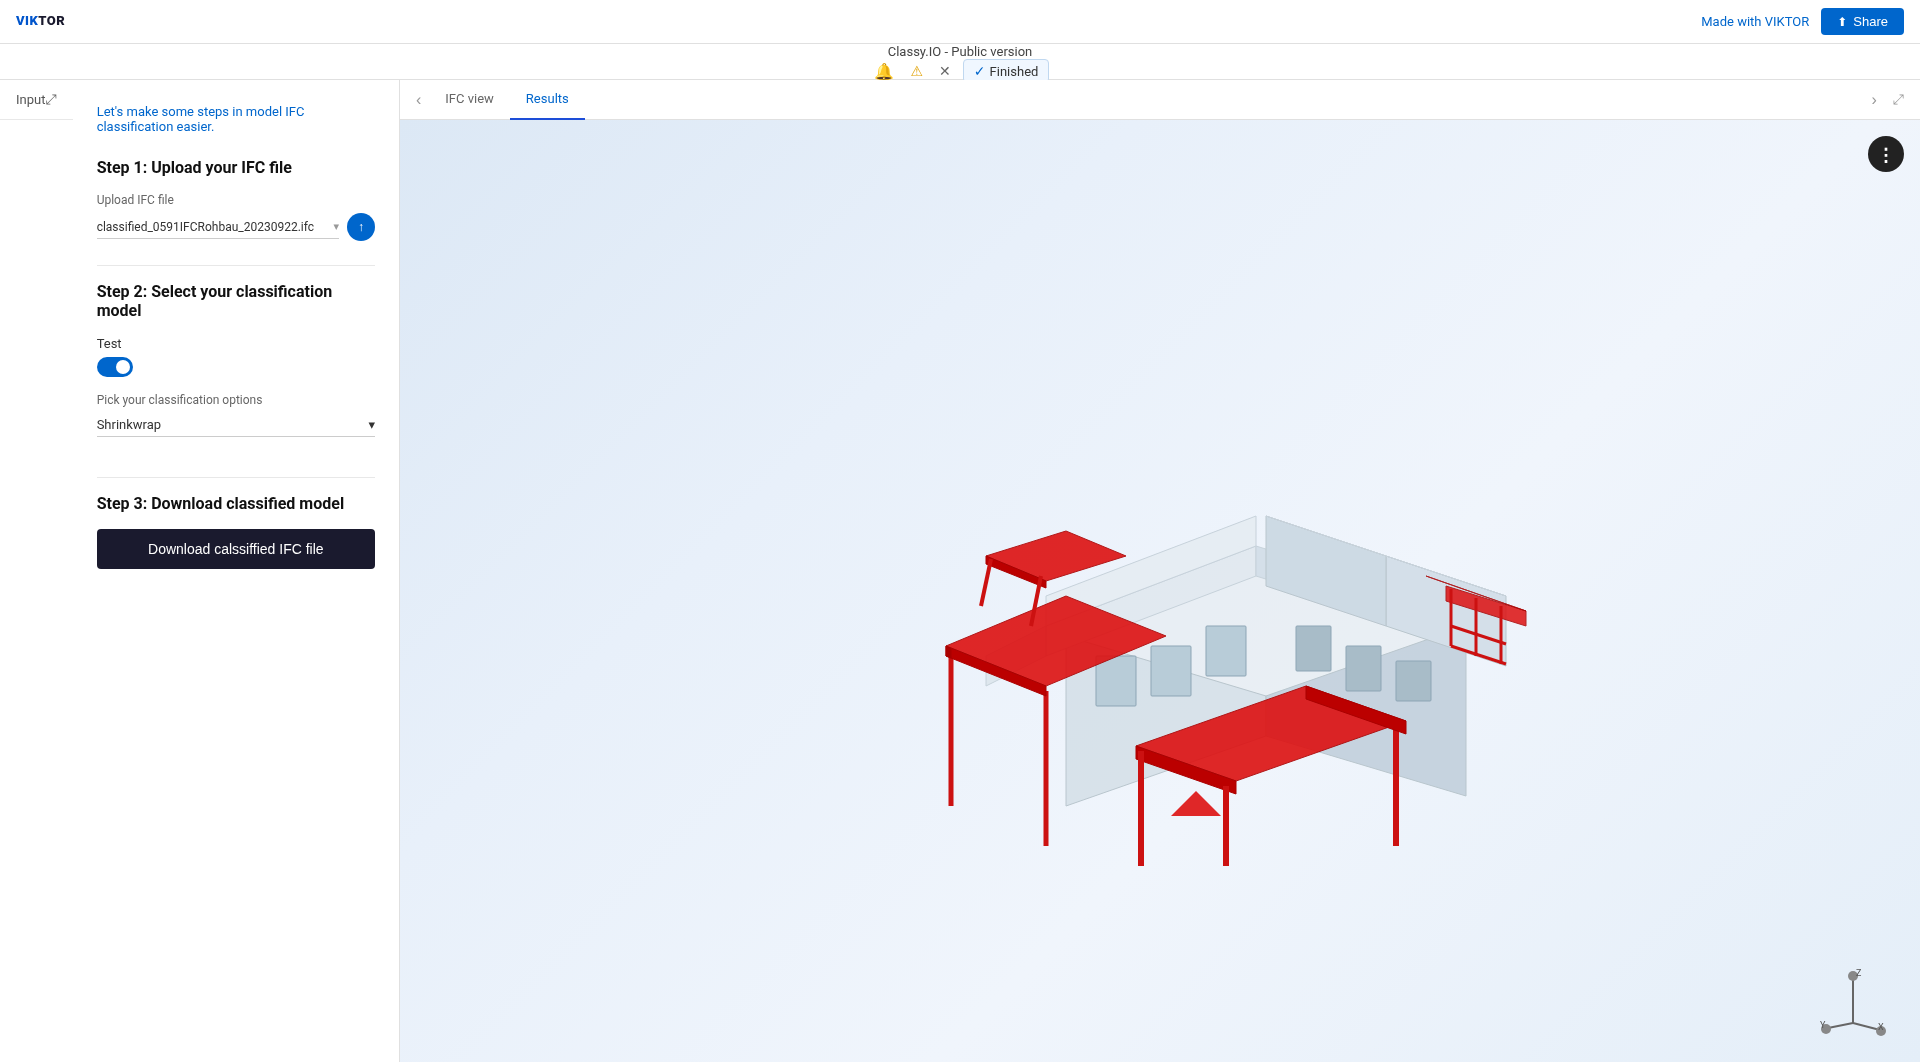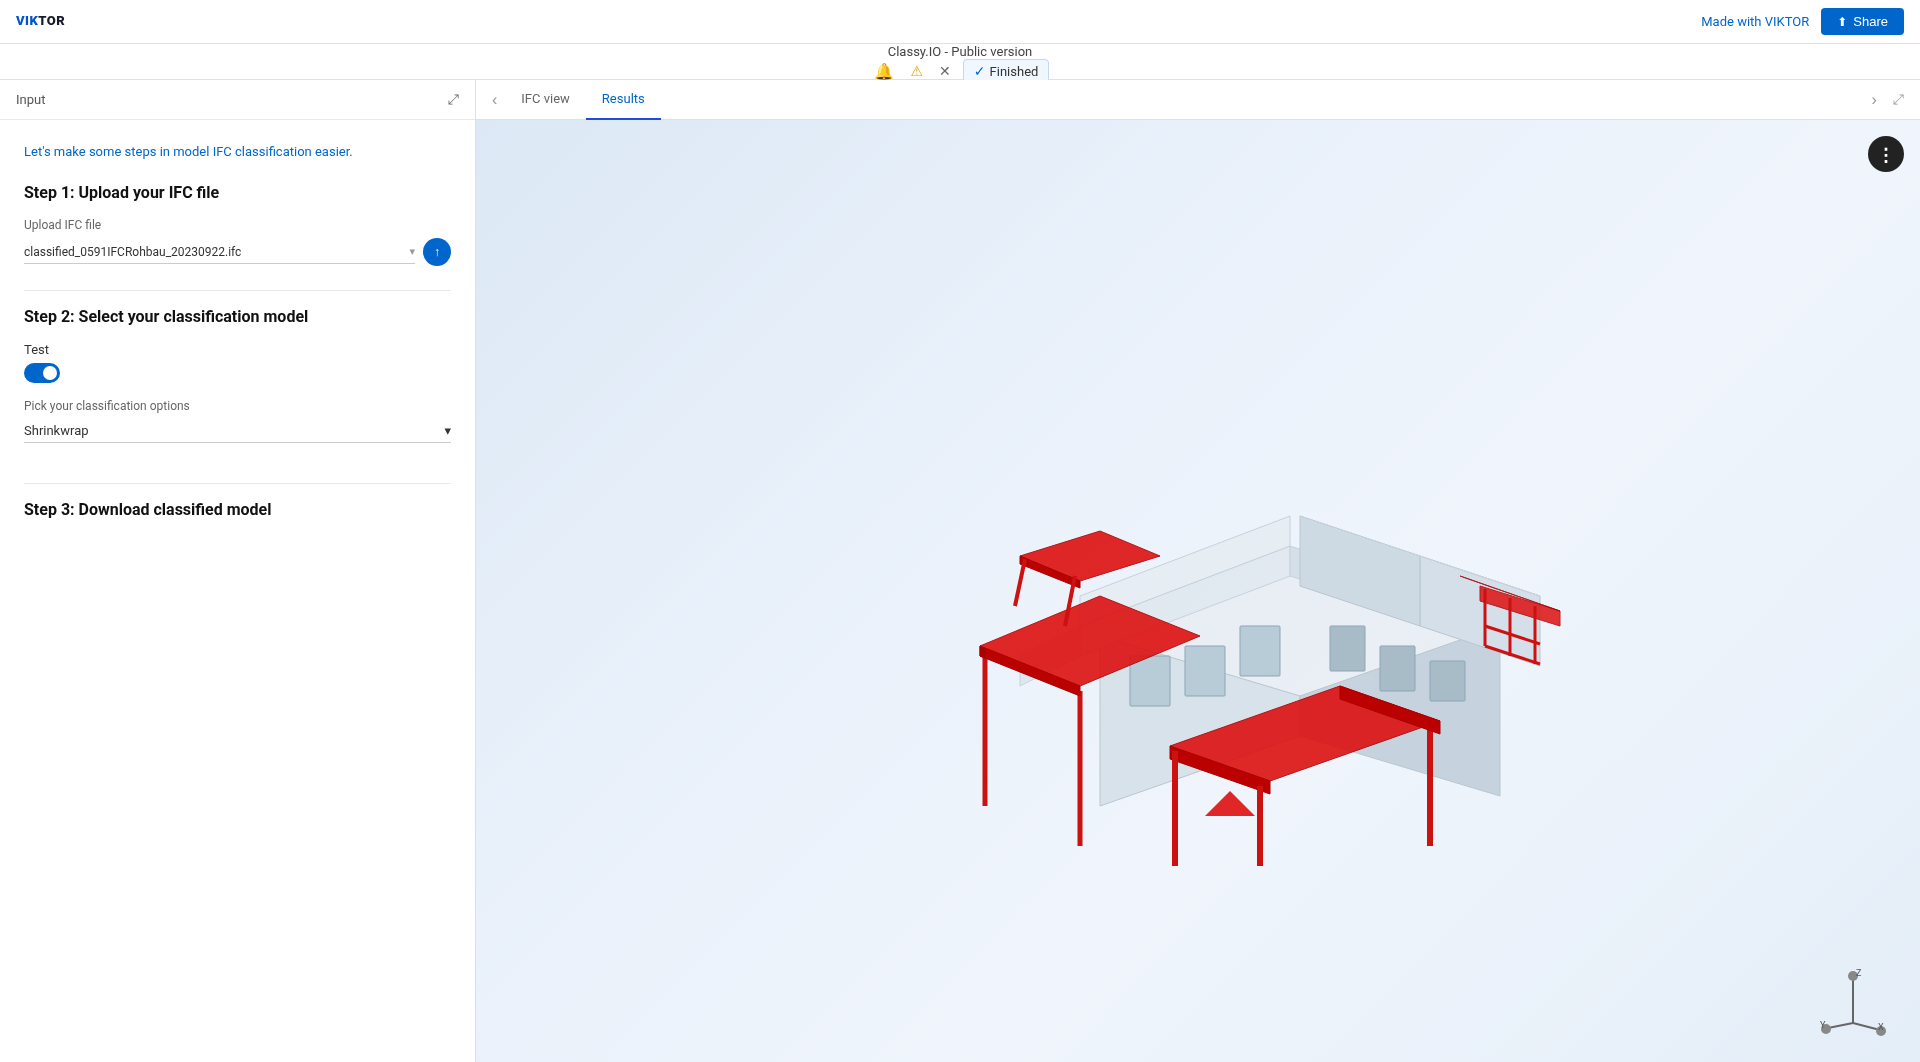--- a/index.html
+++ b/index.html
@@ -39,21 +39,21 @@
       display: flex; align-items: center; gap: 4px;
       background: #f0f7ff; border: 1px solid #c0d8f0; border-radius: 4px;
       padding: 3px 10px; font-size: 13px; color: #333;
     }
     .finished-check { color: #0066cc; font-size: 14px; }
 
     
     #main { display: flex; height: calc(1062px - 44px - 36px); }
 
     
-    #left-panel { width: 476px; background: #fff; border-right: 1px solid #e0e0e0; display: flex; flex-direction: column; }
+    #left-panel { width: 400px; background: #fff; border-right: 1px solid #e0e0e0; display: flex; flex-direction: row; }
     #left-panel-header {
       display: flex; align-items: center; justify-content: space-between;
       padding: 8px 16px; border-bottom: 1px solid #e8e8e8; height: 40px;
     }
     .panel-title { font-size: 13px; color: #555; }
     .expand-btn { background: none; border: none; cursor: pointer; color: #666; font-size: 14px; }
     #left-panel-content { padding: 24px 24px; overflow-y: auto; flex: 1; }
     .welcome-title { font-size: 22px; font-weight: 700; color: #111; margin-bottom: 8px; }
     .welcome-subtitle { font-size: 13px; color: #555; margin-bottom: 24px; }
     .welcome-subtitle span { color: #0066cc; }
@@ -215,20 +215,21 @@
       <div class="select-row">
         <div class="select-field">
           <span>Shrinkwrap</span>
           <span>▾</span>
         </div>
       </div>
 
       <hr class="divider">
 
       <h2 class="step-heading">Step 3: Download classified model</h2>
+      <button class="download-btn">Download calssiffied IFC file</button>
     </div>
   </div>
 
   <div id="right-panel">
     <div id="tab-bar">
       <button class="tab-nav-btn">‹</button>
       <div class="tab">
         <span>IFC view</span>
       </div>
       <div class="tab active">

